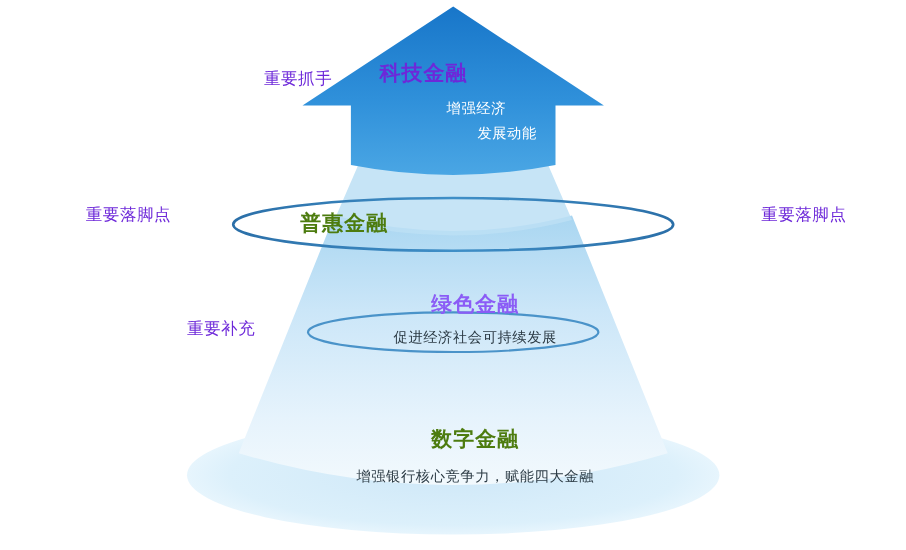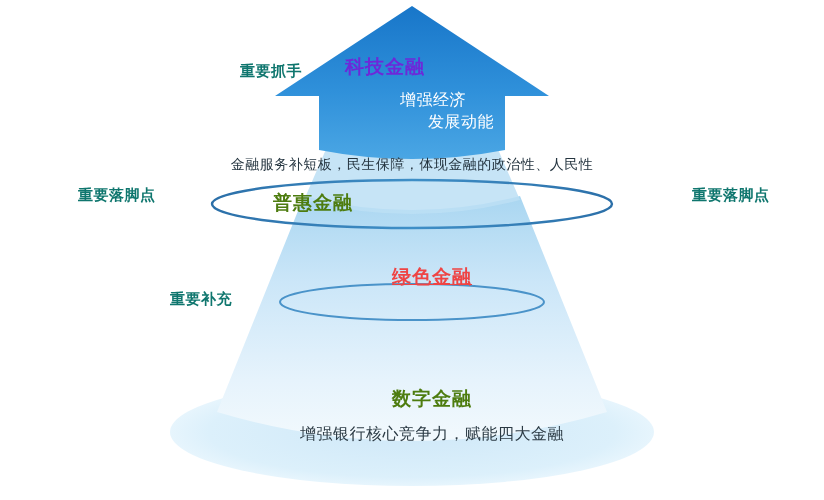--- a/index.html
+++ b/index.html
@@ -11,38 +11,38 @@
   }
   #stage{position:relative;width:824px;height:500px;overflow:hidden;background:#fff;}
 
   
   #art{position:absolute;left:0;top:0;width:824px;height:500px;}
 
   
   .lbl{position:absolute;white-space:nowrap;}
 
   .side-label{
-    color:#0f766e;
-    font-weight:bold;
+    color:#6d28d9;
+    font-weight:normal;
     font-size:15px;
     letter-spacing:0.5px;
   }
 
   .tier-title{
     color:#4d7c0f;
     font-weight:bold;
     font-size:19px;
     letter-spacing:1px;
   }
   .tier-title.white{color:#6d28d9;}
-  .tier-title.green{color:#ef4444;text-decoration:underline;}
+  .tier-title.green{color:#8b5cf6;}
 
   .tier-sub{
     color:#2b3a44;
-    font-size:16px;
+    font-size:13px;
     letter-spacing:0.5px;
     text-align:center;
   }
   .tier-sub.white{color:#ffffff;}
 
   .band-text{
     color:#253540;
     font-size:14px;
     letter-spacing:0.5px;
   }
@@ -109,23 +109,23 @@
 
   <div class="lbl side-label" style="left:692px;top:186px;">重要落脚点</div>
 
   <div class="lbl side-label" style="left:170px;top:290px;">重要补充</div>
 
 
   <div class="lbl tier-title white" style="left:385px;top:54px;transform:translateX(-50%);">科技金融</div>
   <div class="lbl tier-sub white" style="left:433px;top:90px;transform:translateX(-50%);">增强经济</div>
   <div class="lbl tier-sub white" style="left:433px;top:112px;transform:translateX(-50%);margin-left:28px;">发展动能</div>
 
-  <div class="lbl band-text" style="left:412px;top:156px;transform:translateX(-50%);">金融服务补短板，民生保障，体现金融的政治性、人民性</div>
 
   <div class="lbl tier-title" style="left:313px;top:190px;transform:translateX(-50%);">普惠金融</div>
 
 
   <div class="lbl tier-title green" style="left:432px;top:264px;transform:translateX(-50%);">绿色金融</div>
+  <div class="lbl tier-sub" style="left:432px;top:298px;transform:translateX(-50%);">促进经济社会可持续发展</div>
 
   <div class="lbl tier-sub" style="left:432px;top:424px;transform:translateX(-50%);">增强银行核心竞争力，赋能四大金融</div>
   <div class="lbl tier-title" style="left:432px;top:386px;transform:translateX(-50%);">数字金融</div>
 
 </div>
 
 </body></html>

